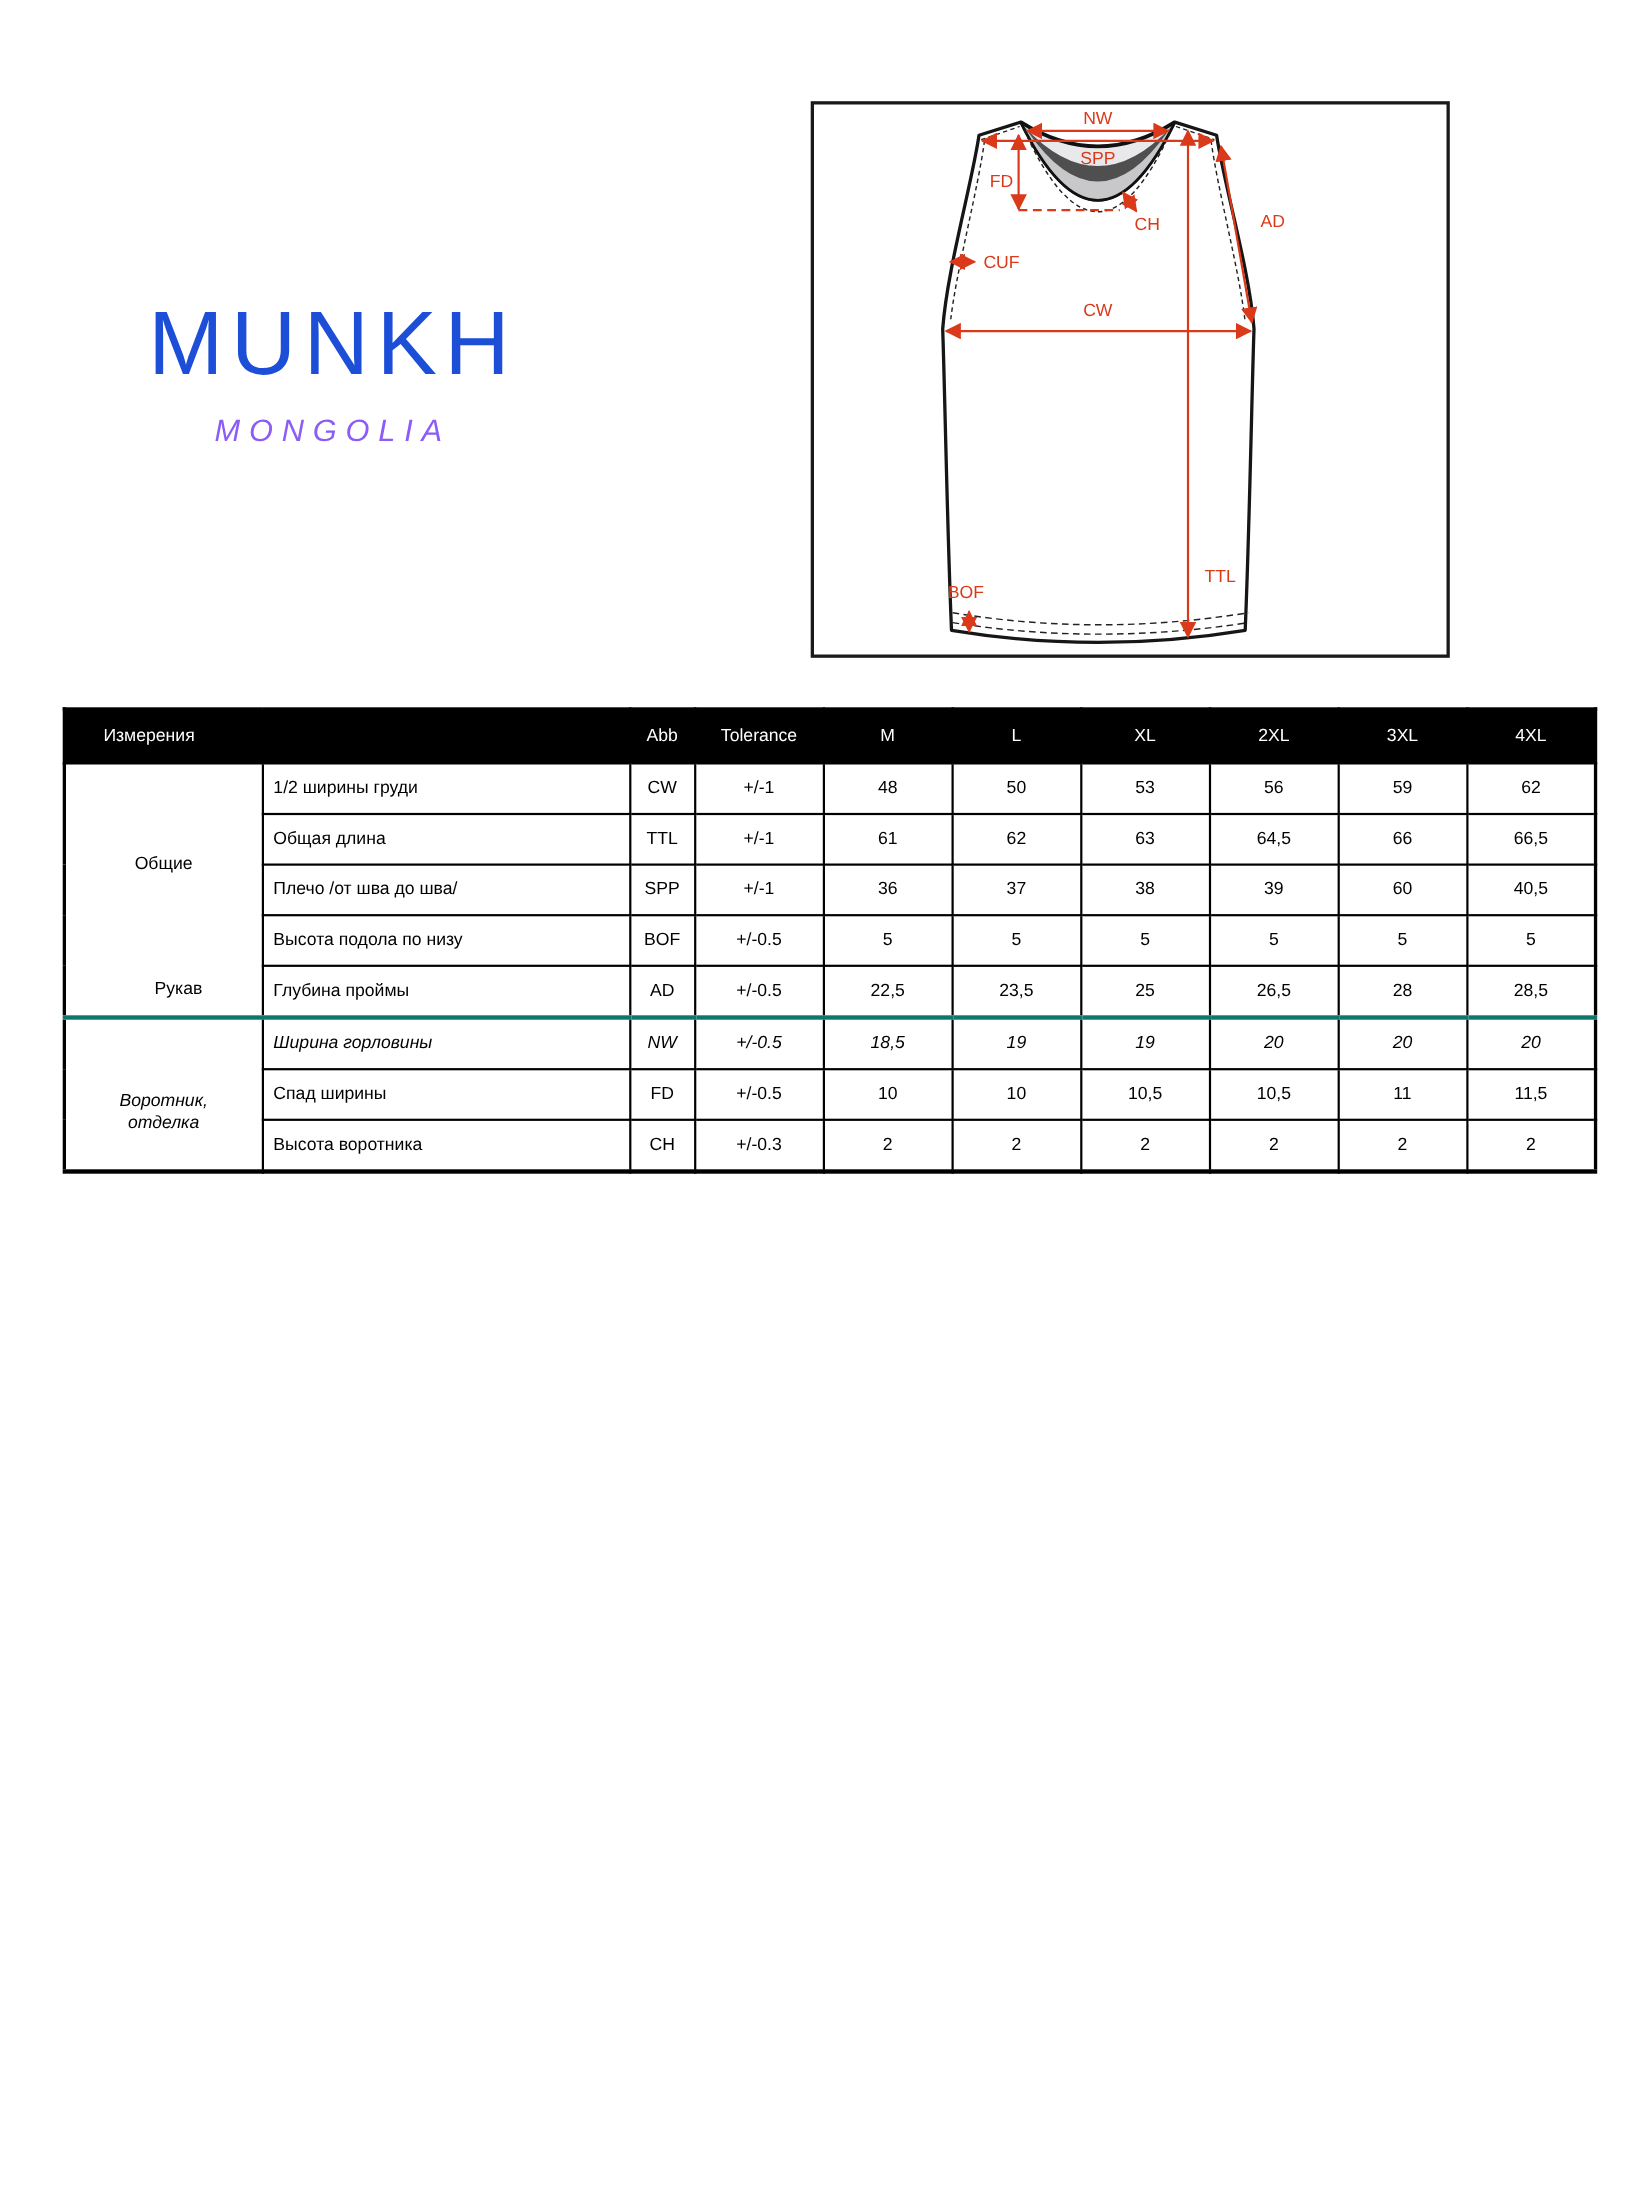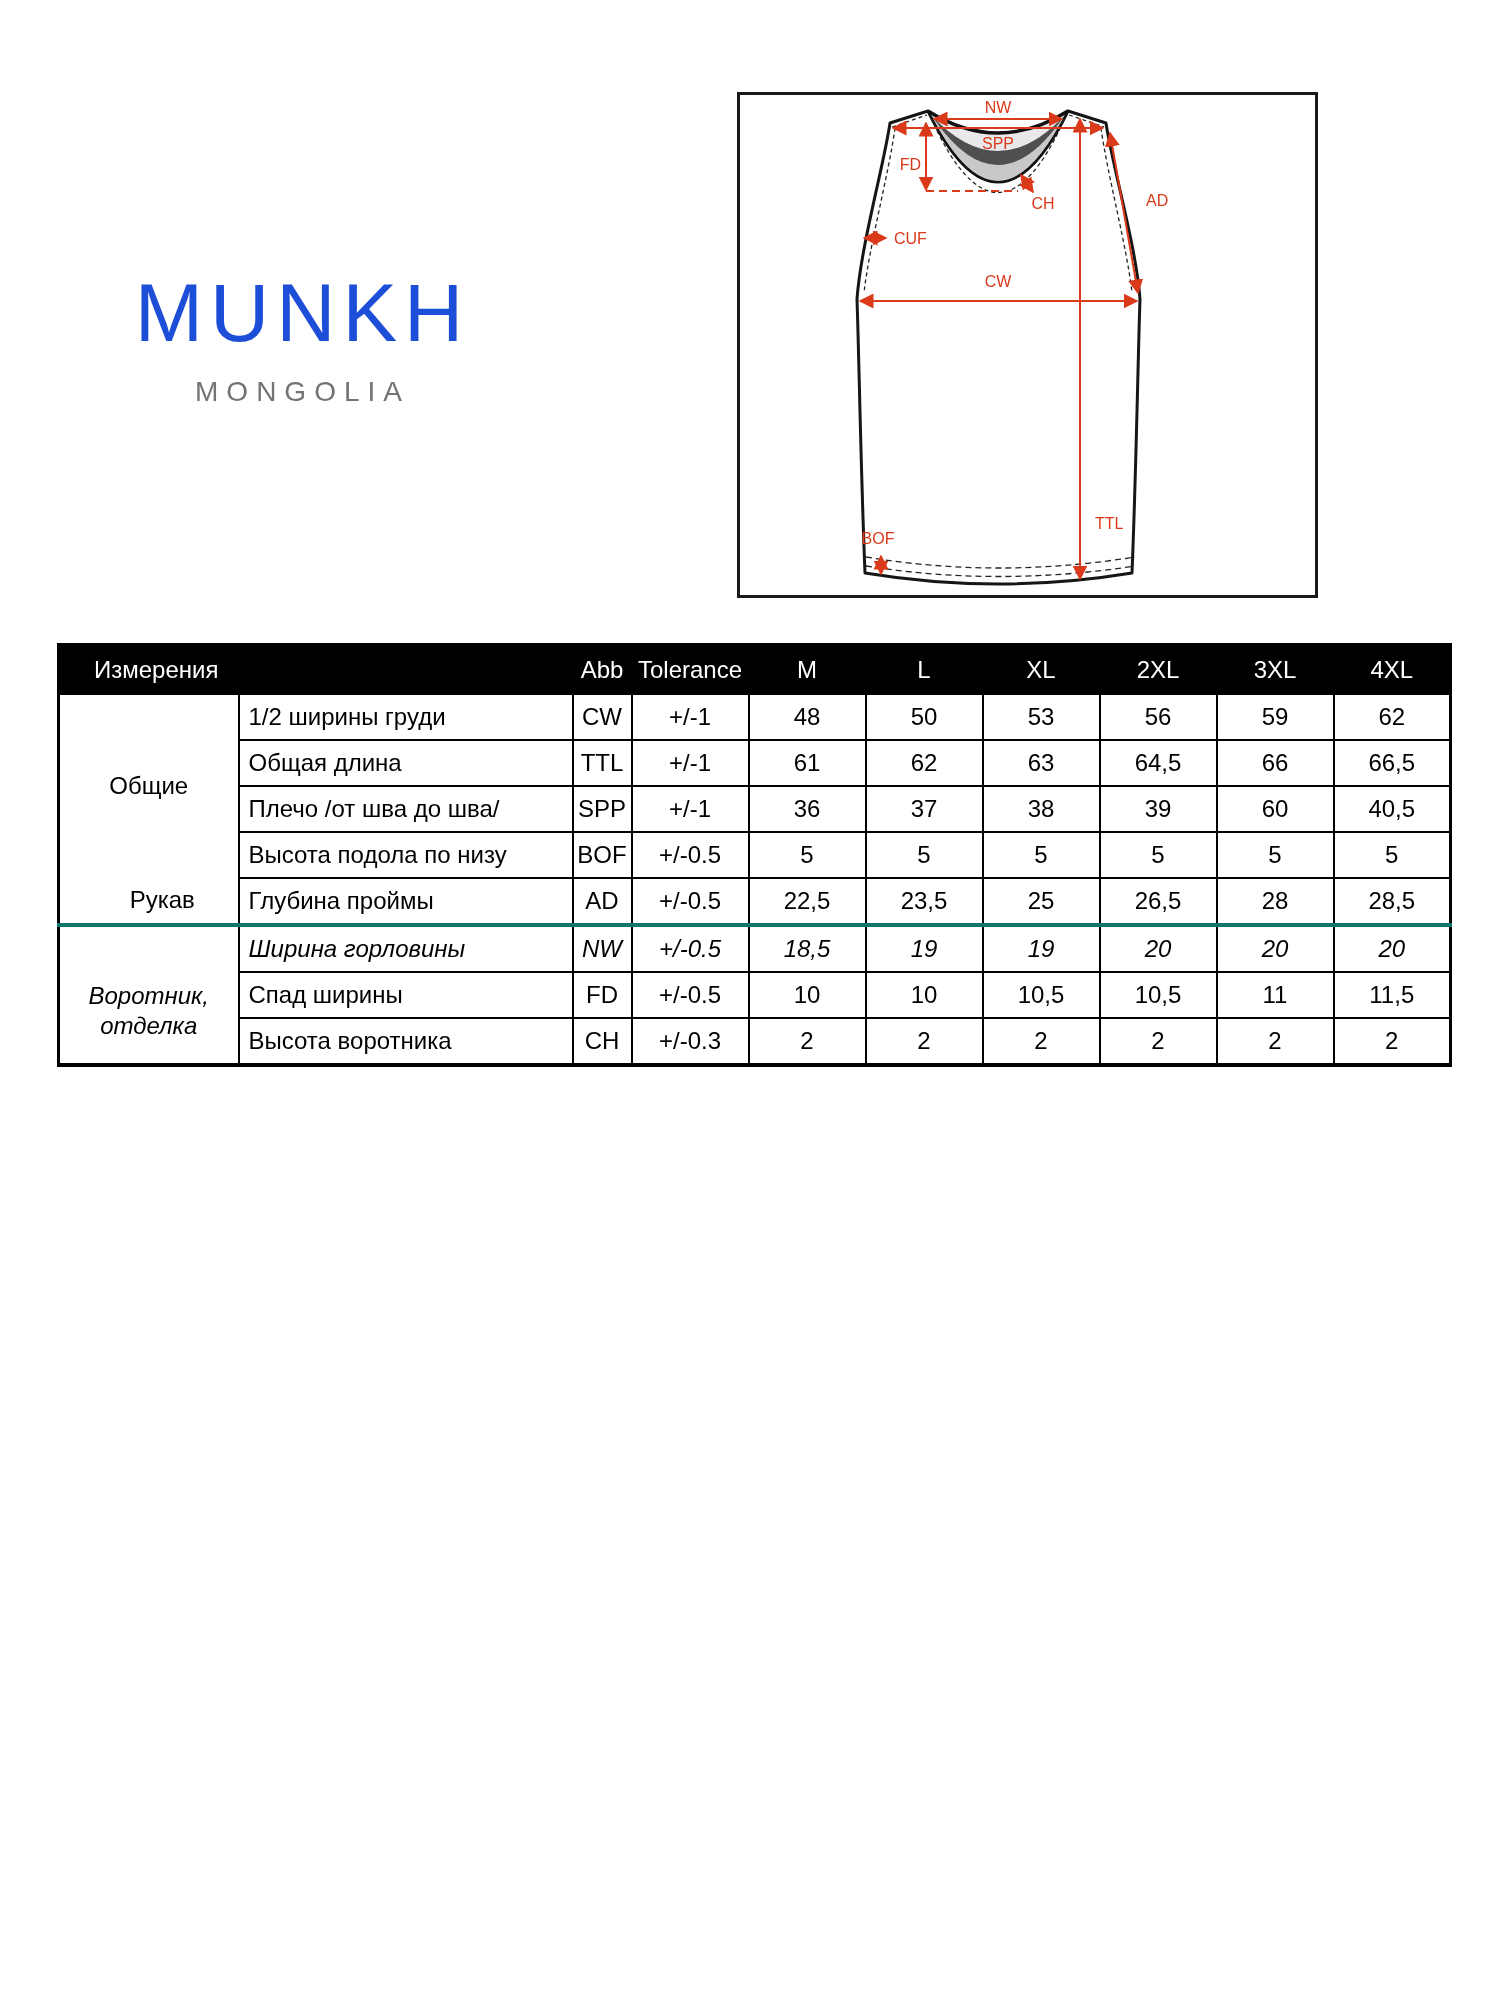--- a/index.html
+++ b/index.html
@@ -8,37 +8,37 @@
     font-family:"Liberation Sans",sans-serif;overflow:hidden;
   }
 
   
   .logo{position:absolute;left:105px;top:272px;width:395px;text-align:center;}
   .logo-main{
     font-size:82px;line-height:1;letter-spacing:7px;color:#1d4ed8;
     font-weight:400;white-space:nowrap;
   }
   .logo-sub{
-    margin-top:22px;font-size:28px;letter-spacing:8px;color:#737373;
-    font-weight:400;white-space:nowrap;
+    margin-top:22px;font-size:28px;letter-spacing:8px;color:#8b5cf6;
+    font-weight:400;white-space:nowrap;font-style:italic;
   }
 
   
   .diagram-box{
     position:absolute;left:737px;top:92px;width:581px;height:506px;
     border:3px solid #1a1a1a;box-sizing:border-box;background:#fff;
   }
   .diagram-box svg{position:absolute;left:0;top:0;}
   .mlabel{font-family:"Liberation Sans",sans-serif;font-size:16px;}
 
   
   table.size-table{
     position:absolute;left:57px;top:643px;width:1392px;
     border-collapse:collapse;table-layout:fixed;
-    border:3px solid #000;font-size:24px;color:#000;background:#fff;
+    border:3px solid #000;font-size:16px;color:#000;background:#fff;
   }
   table.size-table th,table.size-table td{border:2px solid #000;padding:0;}
   table.size-table thead th{
     background:#000;color:#fff;font-weight:400;height:47px;
     text-align:center;vertical-align:middle;border-color:#000;
   }
   table.size-table thead th.h-left{text-align:left;padding-left:34px;}
   table.size-table tbody td{
     height:44px;text-align:center;vertical-align:middle;background:#fff;
   }

